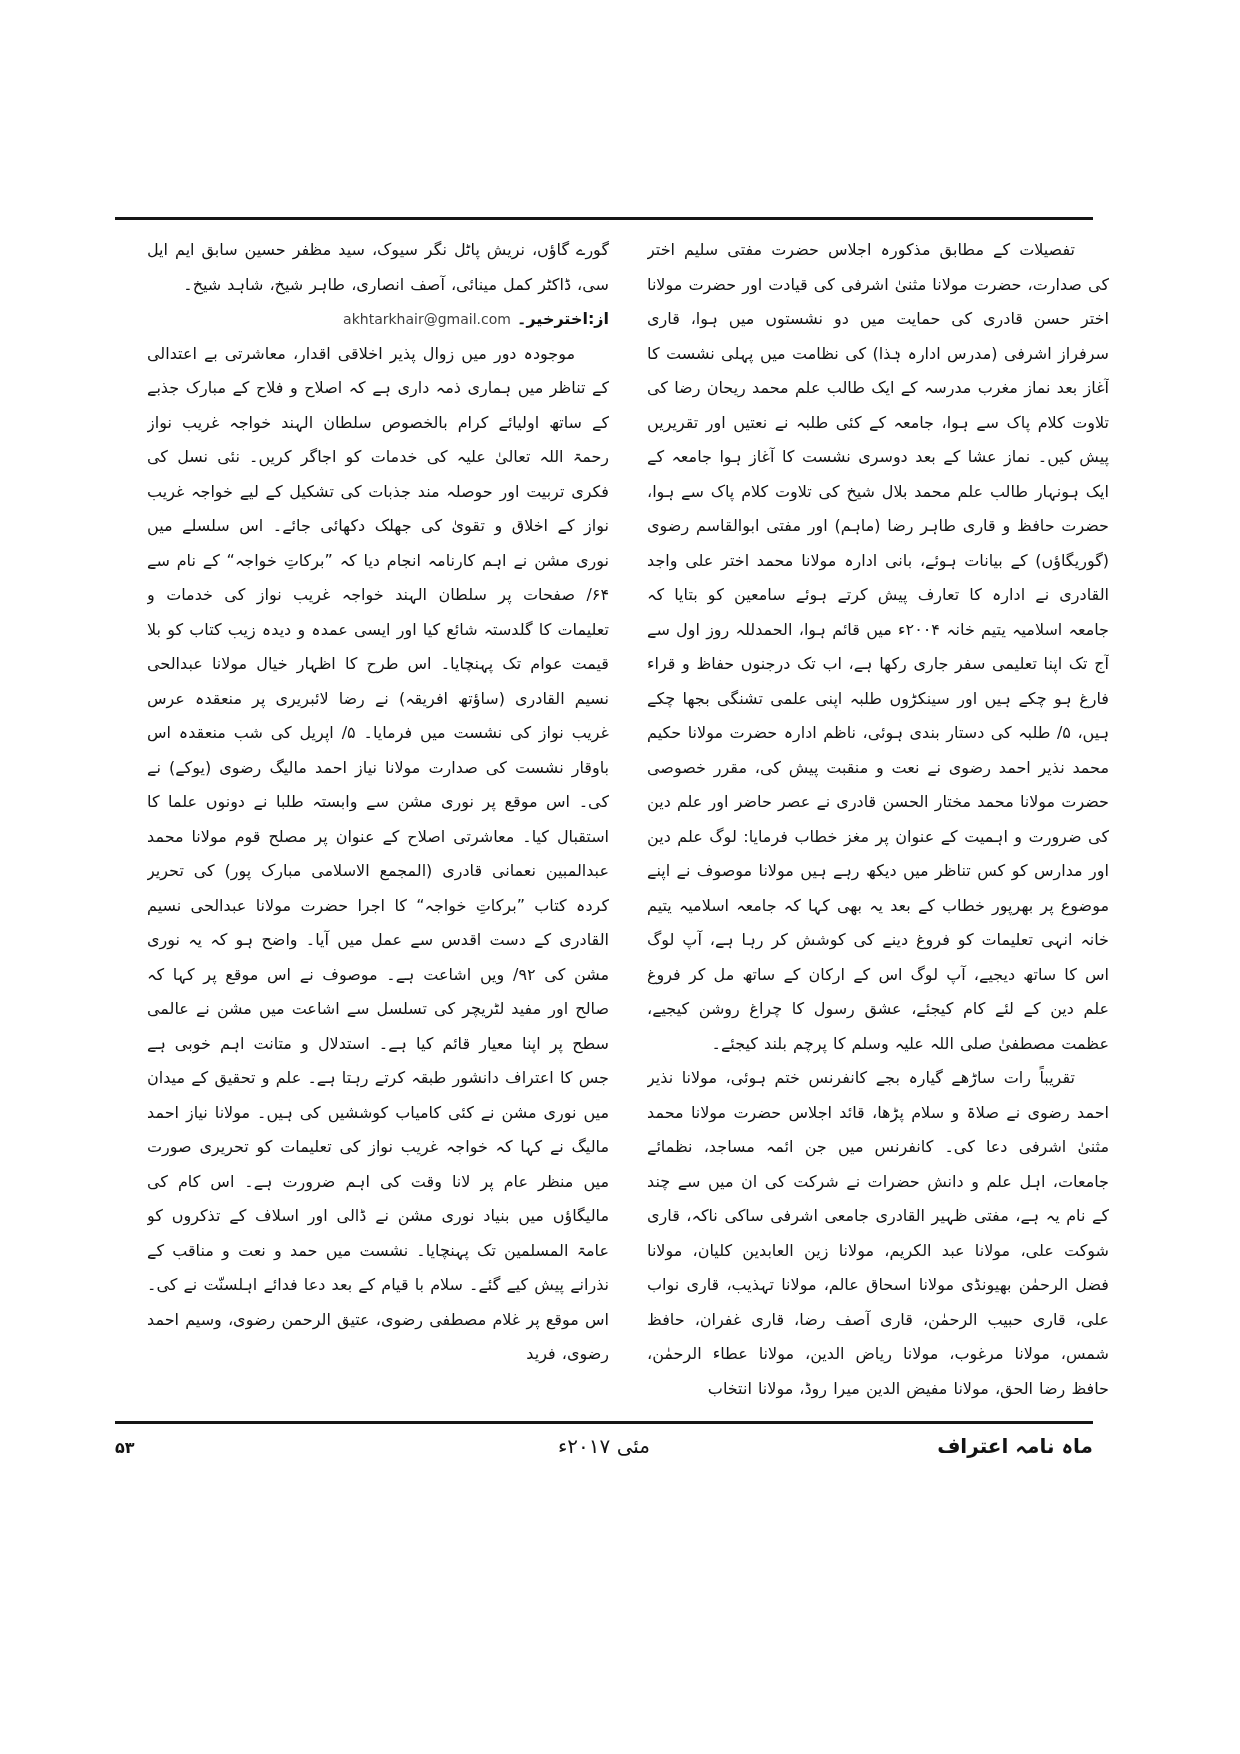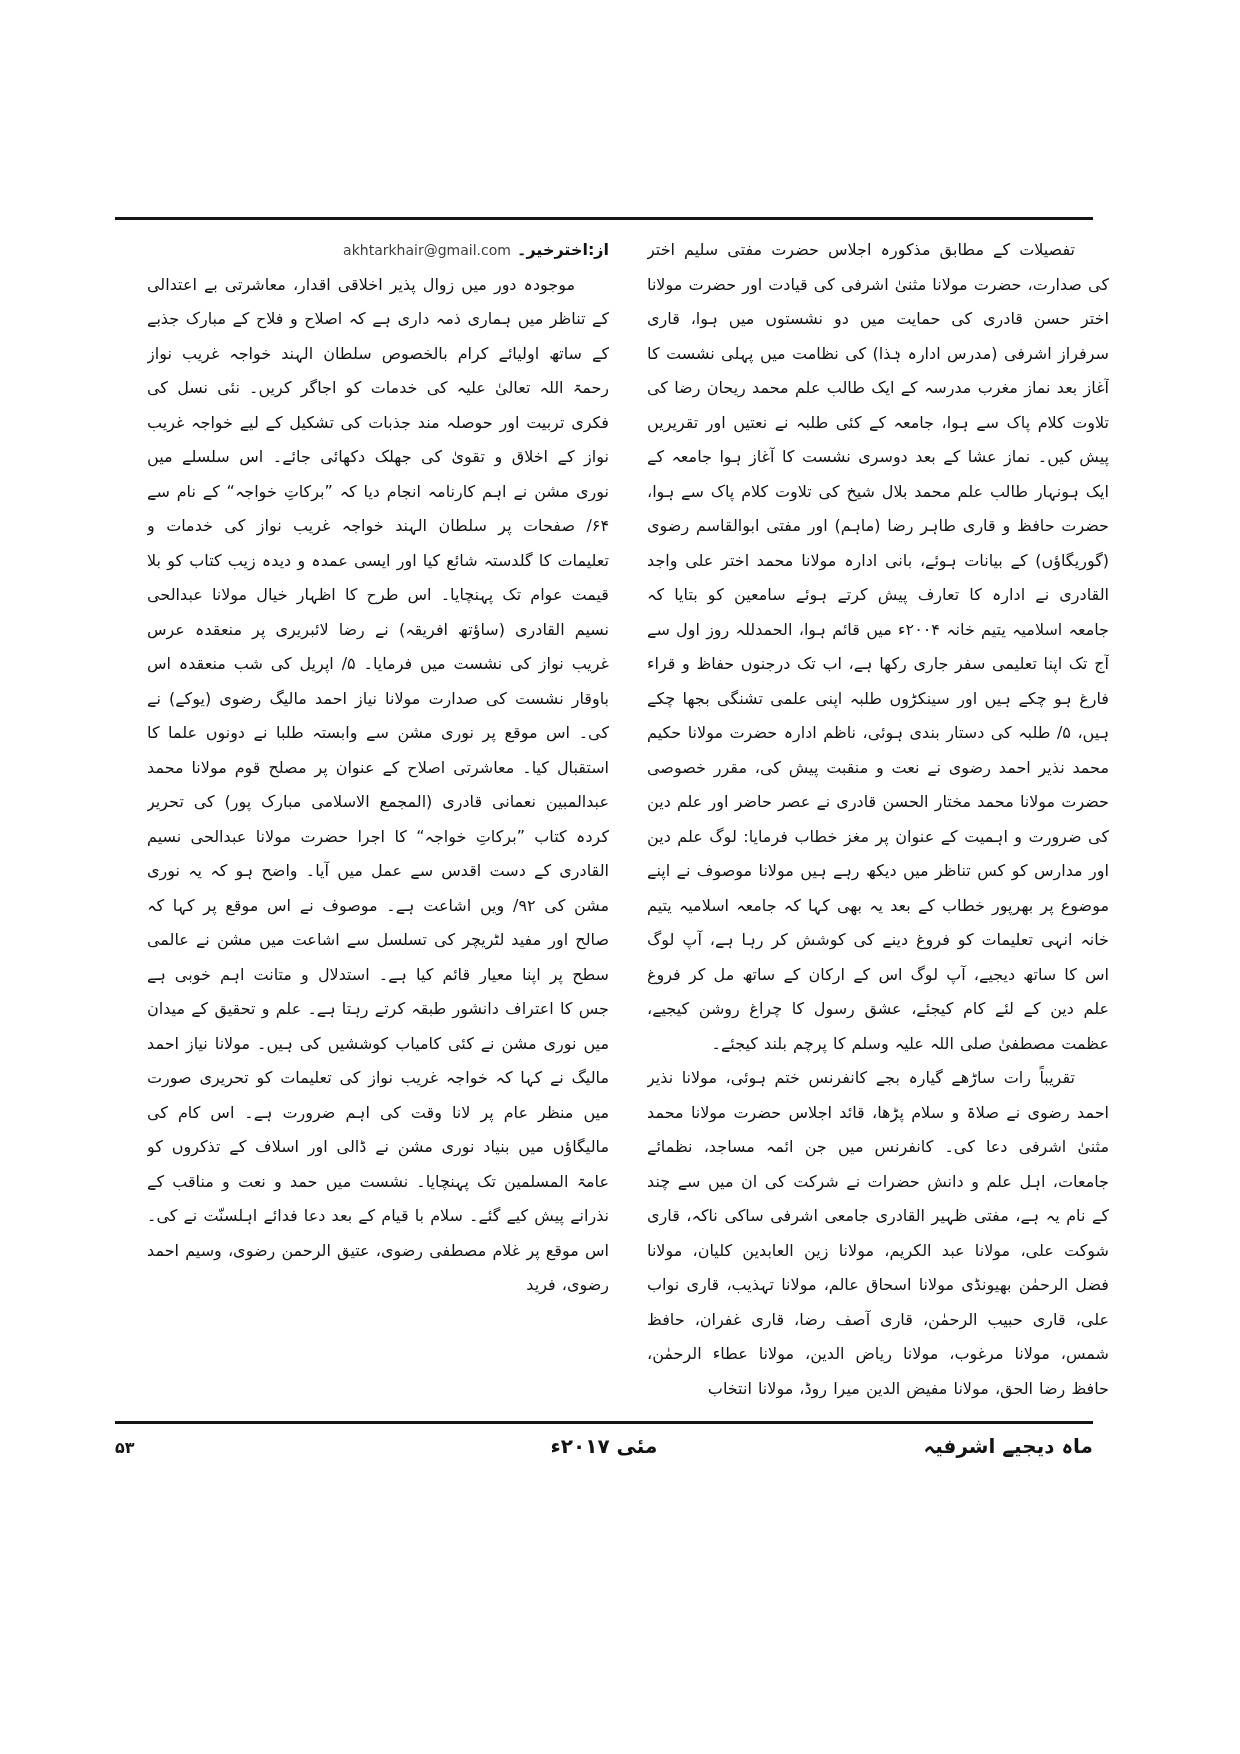--- a/index.html
+++ b/index.html
@@ -57,49 +57,50 @@
   .footer-rule{
     position:absolute;top:1421px;left:115px;width:978px;height:0;
     border-top:3px solid #151515;
   }
   .footer-row{
     position:absolute;top:1434px;left:115px;width:978px;
     direction:rtl;display:flex;align-items:baseline;
     font-size:20px;
   }
   .footer-row .f-right{flex:1;text-align:right;font-weight:bold;}
-  .footer-row .f-center{flex:1;text-align:center;font-weight:bold;}
+  .footer-row .f-center{flex:1;text-align:center;}
   .footer-row .f-left{flex:1;text-align:left;font-weight:bold;font-size:16px;}
 </style>
 </head>
 <body>
 
 <div class="page">
 
 
   <div class="header-rule"></div>
 
   <div class="columns">
 
     <div class="col">
       <p class="indent">تفصیلات کے مطابق مذکورہ اجلاس حضرت مفتی سلیم اختر کی صدارت، حضرت مولانا مثنیٰ اشرفی کی قیادت اور حضرت مولانا اختر حسن قادری کی حمایت میں دو نشستوں میں ہوا، قاری سرفراز اشرفی (مدرس ادارہ ہٰذا) کی نظامت میں پہلی نشست کا آغاز بعد نماز مغرب مدرسہ کے ایک طالب علم محمد ریحان رضا کی تلاوت کلام پاک سے ہوا، جامعہ کے کئی طلبہ نے نعتیں اور تقریریں پیش کیں۔ نماز عشا کے بعد دوسری نشست کا آغاز ہوا جامعہ کے ایک ہونہار طالب علم محمد بلال شیخ کی تلاوت کلام پاک سے ہوا، حضرت حافظ و قاری طاہر رضا (ماہم) اور مفتی ابوالقاسم رضوی (گوریگاؤں) کے بیانات ہوئے، بانی ادارہ مولانا محمد اختر علی واجد القادری نے ادارہ کا تعارف پیش کرتے ہوئے سامعین کو بتایا کہ جامعہ اسلامیہ یتیم خانہ ۲۰۰۴ء میں قائم ہوا، الحمدللہ روز اول سے آج تک اپنا تعلیمی سفر جاری رکھا ہے، اب تک درجنوں حفاظ و قراء فارغ ہو چکے ہیں اور سینکڑوں طلبہ اپنی علمی تشنگی بجھا چکے ہیں، ۵/ طلبہ کی دستار بندی ہوئی، ناظم ادارہ حضرت مولانا حکیم محمد نذیر احمد رضوی نے نعت و منقبت پیش کی، مقرر خصوصی حضرت مولانا محمد مختار الحسن قادری نے عصر حاضر اور علم دین کی ضرورت و اہمیت کے عنوان پر مغز خطاب فرمایا: لوگ علم دین اور مدارس کو کس تناظر میں دیکھ رہے ہیں مولانا موصوف نے اپنے موضوع پر بھرپور خطاب کے بعد یہ بھی کہا کہ جامعہ اسلامیہ یتیم خانہ انہی تعلیمات کو فروغ دینے کی کوشش کر رہا ہے، آپ لوگ اس کا ساتھ دیجیے، آپ لوگ اس کے ارکان کے ساتھ مل کر فروغ علم دین کے لئے کام کیجئے، عشق رسول کا چراغ روشن کیجیے، عظمت مصطفیٰ صلی اللہ علیہ وسلم کا پرچم بلند کیجئے۔</p>
       <p class="indent">تقریباً رات ساڑھے گیارہ بجے کانفرنس ختم ہوئی، مولانا نذیر احمد رضوی نے صلاۃ و سلام پڑھا، قائد اجلاس حضرت مولانا محمد مثنیٰ اشرفی دعا کی۔ کانفرنس میں جن ائمہ مساجد، نظمائے جامعات، اہل علم و دانش حضرات نے شرکت کی ان میں سے چند کے نام یہ ہے، مفتی ظہیر القادری جامعی اشرفی ساکی ناکہ، قاری شوکت علی، مولانا عبد الکریم، مولانا زین العابدین کلیان، مولانا فضل الرحمٰن بھیونڈی مولانا اسحاق عالم، مولانا تہذیب، قاری نواب علی، قاری حبیب الرحمٰن، قاری آصف رضا، قاری غفران، حافظ شمس، مولانا مرغوب، مولانا ریاض الدین، مولانا عطاء الرحمٰن، حافظ رضا الحق، مولانا مفیض الدین میرا روڈ، مولانا انتخاب</p>
     </div>
 
     <div class="col">
+      <p>گورے گاؤں، نریش پاٹل نگر سیوک، سید مظفر حسین سابق ایم ایل سی، ڈاکٹر کمل مینائی، آصف انصاری، طاہر شیخ، شاہد شیخ۔</p>
 
       <p class="byline"><span class="byline-label">از:اخترخیر۔</span> <span class="email">akhtarkhair@gmail.com</span></p>
 
 
       <p class="indent">موجودہ دور میں زوال پذیر اخلاقی اقدار، معاشرتی بے اعتدالی کے تناظر میں ہماری ذمہ داری ہے کہ اصلاح و فلاح کے مبارک جذبے کے ساتھ اولیائے کرام بالخصوص سلطان الہند خواجہ غریب نواز رحمۃ اللہ تعالیٰ علیہ کی خدمات کو اجاگر کریں۔ نئی نسل کی فکری تربیت اور حوصلہ مند جذبات کی تشکیل کے لیے خواجہ غریب نواز کے اخلاق و تقویٰ کی جھلک دکھائی جائے۔ اس سلسلے میں نوری مشن نے اہم کارنامہ انجام دیا کہ ”برکاتِ خواجہ“ کے نام سے ۶۴/ صفحات پر سلطان الہند خواجہ غریب نواز کی خدمات و تعلیمات کا گلدستہ شائع کیا اور ایسی عمدہ و دیدہ زیب کتاب کو بلا قیمت عوام تک پہنچایا۔ اس طرح کا اظہار خیال مولانا عبدالحی نسیم القادری (ساؤتھ افریقہ) نے رضا لائبریری پر منعقدہ عرس غریب نواز کی نشست میں فرمایا۔ ۵/ اپریل کی شب منعقدہ اس باوقار نشست کی صدارت مولانا نیاز احمد مالیگ رضوی (یوکے) نے کی۔ اس موقع پر نوری مشن سے وابستہ طلبا نے دونوں علما کا استقبال کیا۔ معاشرتی اصلاح کے عنوان پر مصلح قوم مولانا محمد عبدالمبین نعمانی قادری (المجمع الاسلامی مبارک پور) کی تحریر کردہ کتاب ”برکاتِ خواجہ“ کا اجرا حضرت مولانا عبدالحی نسیم القادری کے دست اقدس سے عمل میں آیا۔ واضح ہو کہ یہ نوری مشن کی ۹۲/ ویں اشاعت ہے۔ موصوف نے اس موقع پر کہا کہ صالح اور مفید لٹریچر کی تسلسل سے اشاعت میں مشن نے عالمی سطح پر اپنا معیار قائم کیا ہے۔ استدلال و متانت اہم خوبی ہے جس کا اعتراف دانشور طبقہ کرتے رہتا ہے۔ علم و تحقیق کے میدان میں نوری مشن نے کئی کامیاب کوششیں کی ہیں۔ مولانا نیاز احمد مالیگ نے کہا کہ خواجہ غریب نواز کی تعلیمات کو تحریری صورت میں منظر عام پر لانا وقت کی اہم ضرورت ہے۔ اس کام کی مالیگاؤں میں بنیاد نوری مشن نے ڈالی اور اسلاف کے تذکروں کو عامۃ المسلمین تک پہنچایا۔ نشست میں حمد و نعت و مناقب کے نذرانے پیش کیے گئے۔ سلام با قیام کے بعد دعا فدائے اہلسنّت نے کی۔ اس موقع پر غلام مصطفی رضوی، عتیق الرحمن رضوی، وسیم احمد رضوی، فرید</p>
     </div>
 
   </div>
 
   <div class="footer-rule"></div>
 
   <div class="footer-row">
-    <span class="f-right">ماہ دیجیے اشرفیہ</span>
+    <span class="f-right">ماہ نامہ اعتراف</span>
     <span class="f-center">مئی ۲۰۱۷ء</span>
     <span class="f-left">۵۳</span>
   </div>
 
 </div>
 
 </body></html>

